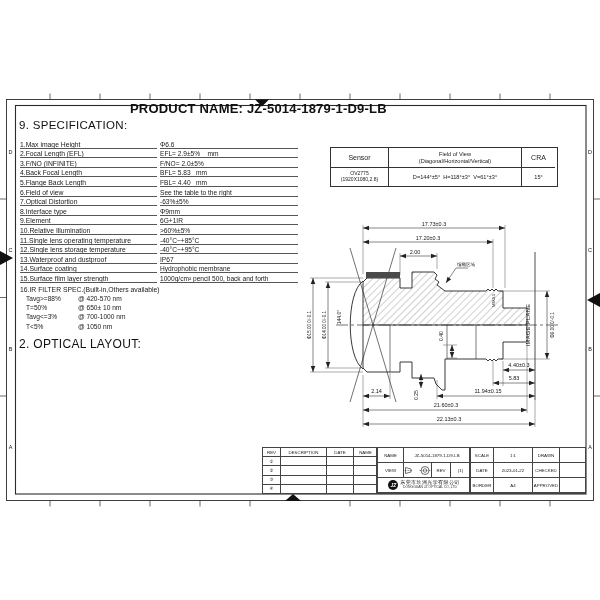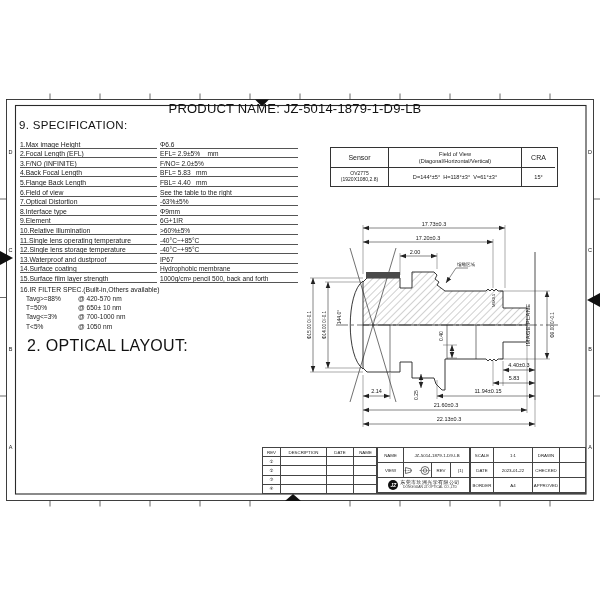--- a/index.html
+++ b/index.html
@@ -2,23 +2,23 @@
 <html><head>
 <meta charset="utf-8">
 <style>
   html,body{margin:0;padding:0;background:#ffffff;width:600px;height:600px;overflow:hidden;
     font-family:"Liberation Sans","DejaVu Sans",sans-serif;color:#1a1a1a;}
   #sheet{position:absolute;left:0;top:0;width:600px;height:600px;}
   svg{position:absolute;left:0;top:0;}
   svg text{font-family:"Liberation Sans","DejaVu Sans",sans-serif;fill:#151515;}
 
   .abs{position:absolute;}
-  #product-title{left:130px;top:101px;width:330px;text-align:center;font-size:13px;letter-spacing:.2px;color:#111;}
+  #product-title{left:130px;top:101px;width:330px;text-align:left;font-size:13px;letter-spacing:.2px;color:#111;font-weight:bold;}
   #spec-heading{left:19px;top:119px;font-size:11.5px;letter-spacing:.3px;color:#111;}
-  #layout-heading{left:19px;top:337px;font-size:16px;letter-spacing:.3px;color:#111;margin-left:8px;}
+  #layout-heading{left:19px;top:337px;font-size:12px;letter-spacing:.3px;color:#111;}
 
   
   #spec-list{left:20px;top:139px;width:278px;}
   .srow{display:flex;height:9.6px;align-items:flex-end;}
   .sl{width:137px;font-size:6.8px;border-bottom:.6px solid #555;white-space:nowrap;overflow:hidden;}
   .sv{flex:1;font-size:6.6px;border-bottom:.6px solid #555;white-space:pre;overflow:hidden;margin-left:3px;}
   #filter-title{font-size:6.8px;height:9.6px;display:flex;align-items:flex-end;white-space:nowrap;}
   .frow{display:flex;height:9.3px;align-items:flex-end;}
   .ft{width:52px;margin-left:6px;font-size:6.6px;white-space:nowrap;}
   .fw{font-size:6.6px;white-space:nowrap;}

